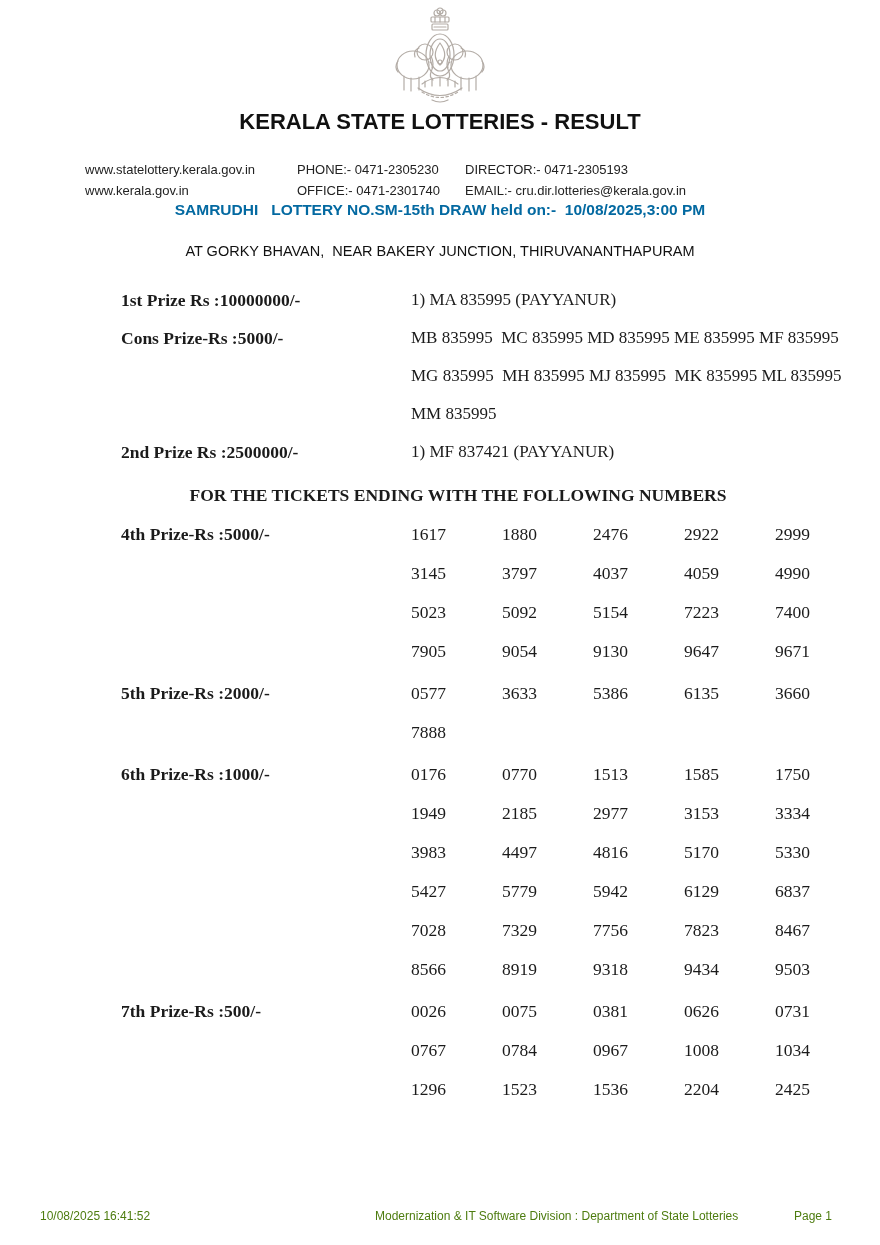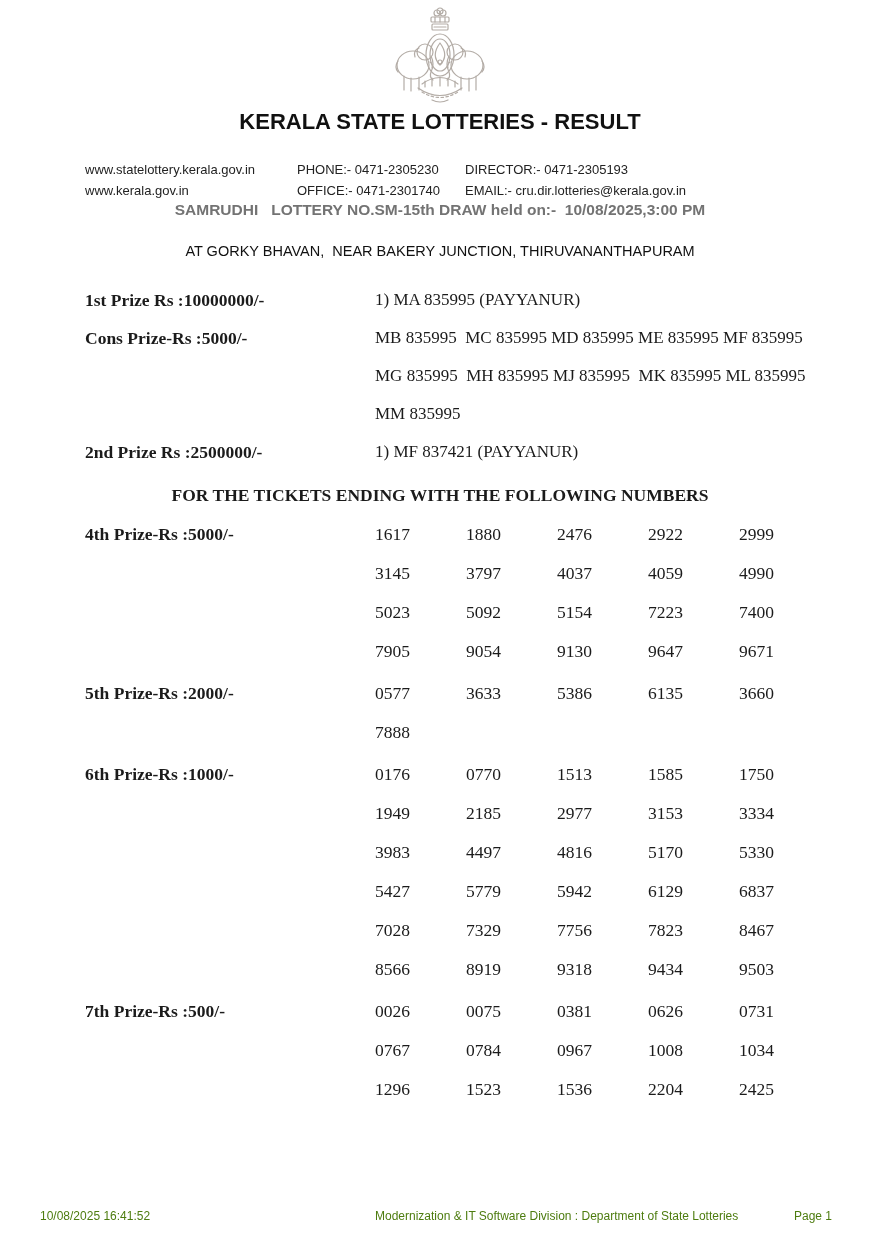--- a/index.html
+++ b/index.html
@@ -23,29 +23,29 @@
     position:absolute; top:159px; left:85px; right:52px;
     font-family:"Liberation Sans", sans-serif; font-size:13px; color:#222;
   }
   .contact-row { display:flex; line-height:21px; }
   .contact-row .c1 { width:212px; }
   .contact-row .c2 { width:168px; }
 
   .draw-line {
     position:absolute; top:201px; left:0; width:100%; text-align:center;
     font-family:"Liberation Sans", sans-serif; font-weight:bold; font-size:15.5px;
-    white-space:pre; color:#737373;
+    white-space:pre; color:#0369a1;
   }
   .venue-line {
     position:absolute; top:243px; left:0; width:100%; text-align:center;
     font-family:"Liberation Sans", sans-serif; font-weight:normal; font-size:14.5px;
     white-space:pre; color:#111;
   }
 
-  .content { position:absolute; top:281px; left:0; width:880px; }
+  .content { position:absolute; top:281px; left:0; width:880px;padding-left:36px; }
 
   .tp-row { display:flex; align-items:flex-start; }
   .tp-label {
     margin-left:85px; width:290px; flex:0 0 290px;
     font-weight:bold; font-size:17.5px; line-height:38px; white-space:pre;
   }
   .tp-lines { flex:1; }
   .tp-line { font-size:17px; line-height:38px; white-space:pre; }
 
   .section-heading {

